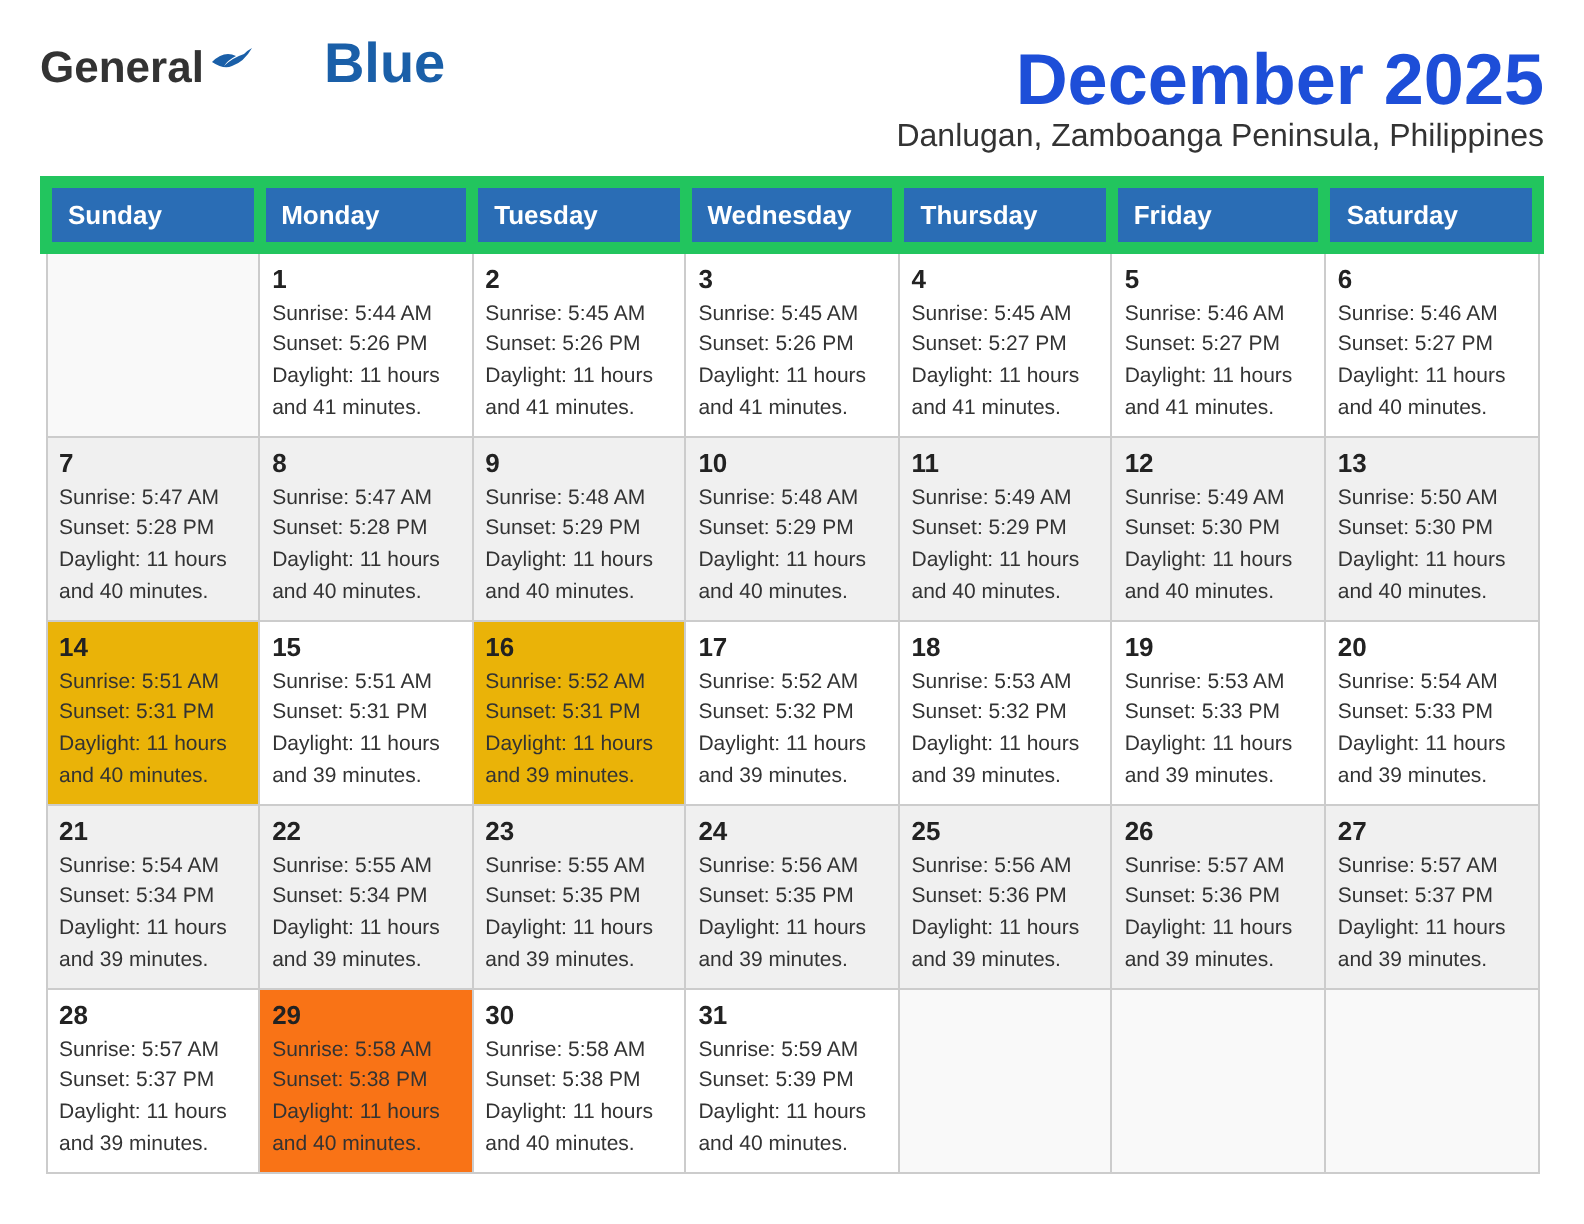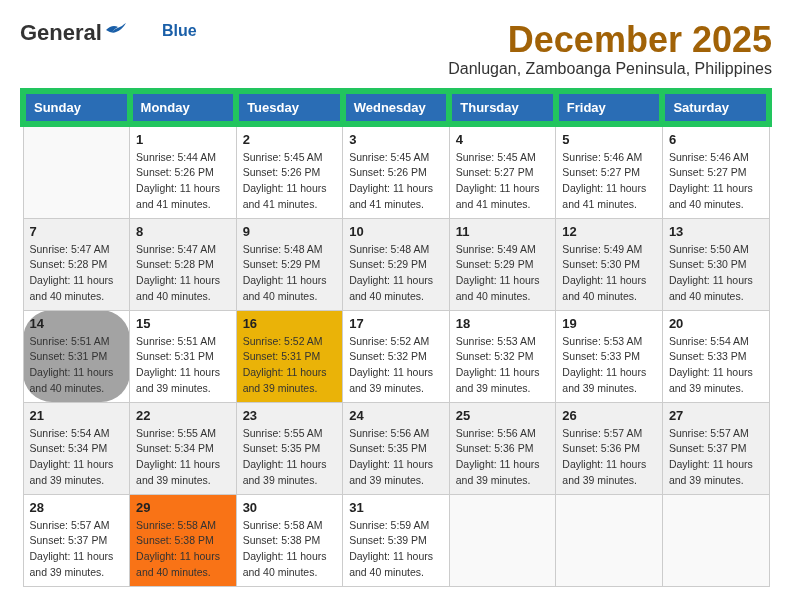--- a/index.html
+++ b/index.html
@@ -21,21 +21,21 @@
       flex-direction: row;
       align-items: center;
       gap: 36px;
     }
     .title-area {
       text-align: right;
     }
     .month-title {
       font-size: 36px;
       font-weight: bold;
-      color: #a16207;
+      color: #1d4ed8;
       line-height: 1.1;
     }
     .location-title {
       font-size: 16px;
       color: #333;
     }
     .calendar-table {
       width: 100%;
       border-collapse: collapse;
       border: 1px solid #ccc;
@@ -85,21 +85,21 @@
 <body>
 
 <div class="header-area">
   <div class="logo">
     <div style="display:flex;align-items:center;">
       <span style="font-size:22px;font-weight:bold;color:#333;">General</span>
       <svg width="22" height="18" viewBox="0 0 22 18" style="margin-left:2px;margin-top:-4px;">
         <path d="M2,8 Q8,2 14,5 Q10,7 8,10 Q12,6 18,4 Q20,2 22,1 Q18,8 12,10 Q8,12 2,8Z" fill="#1a5fa8"></path>
       </svg>
     </div>
-    <span style="font-size:16px;font-weight:bold;color:#1a5fa8;margin-top:-4px;">Blue</span>
+    <span style="font-size:28px;font-weight:bold;color:#1a5fa8;margin-top:-4px;">Blue</span>
   </div>
   <div class="title-area">
     <div class="month-title">December 2025</div>
     <div class="location-title">Danlugan, Zamboanga Peninsula, Philippines</div>
   </div>
 </div>
 
 <table class="calendar-table">
   <thead>
     <tr>
@@ -164,21 +164,21 @@
         <td style="background: rgb(240, 240, 240);">
           <span class="day-number">12</span>
           <div class="day-info">Sunrise: 5:49 AM<br>Sunset: 5:30 PM<br>Daylight: 11 hours and 40 minutes.</div>
         </td>
         <td style="background: rgb(240, 240, 240);">
           <span class="day-number">13</span>
           <div class="day-info">Sunrise: 5:50 AM<br>Sunset: 5:30 PM<br>Daylight: 11 hours and 40 minutes.</div>
         </td>
       </tr>
       <tr>
-        <td style="background: #a3a3a3; border-radius: 29px;">
+        <td style="background: #eab308;">
           <span class="day-number">14</span>
           <div class="day-info">Sunrise: 5:51 AM<br>Sunset: 5:31 PM<br>Daylight: 11 hours and 40 minutes.</div>
         </td>
         <td style="background: rgb(255, 255, 255);">
           <span class="day-number">15</span>
           <div class="day-info">Sunrise: 5:51 AM<br>Sunset: 5:31 PM<br>Daylight: 11 hours and 39 minutes.</div>
         </td>
         <td style="background: #eab308;">
           <span class="day-number">16</span>
           <div class="day-info">Sunrise: 5:52 AM<br>Sunset: 5:31 PM<br>Daylight: 11 hours and 39 minutes.</div>

